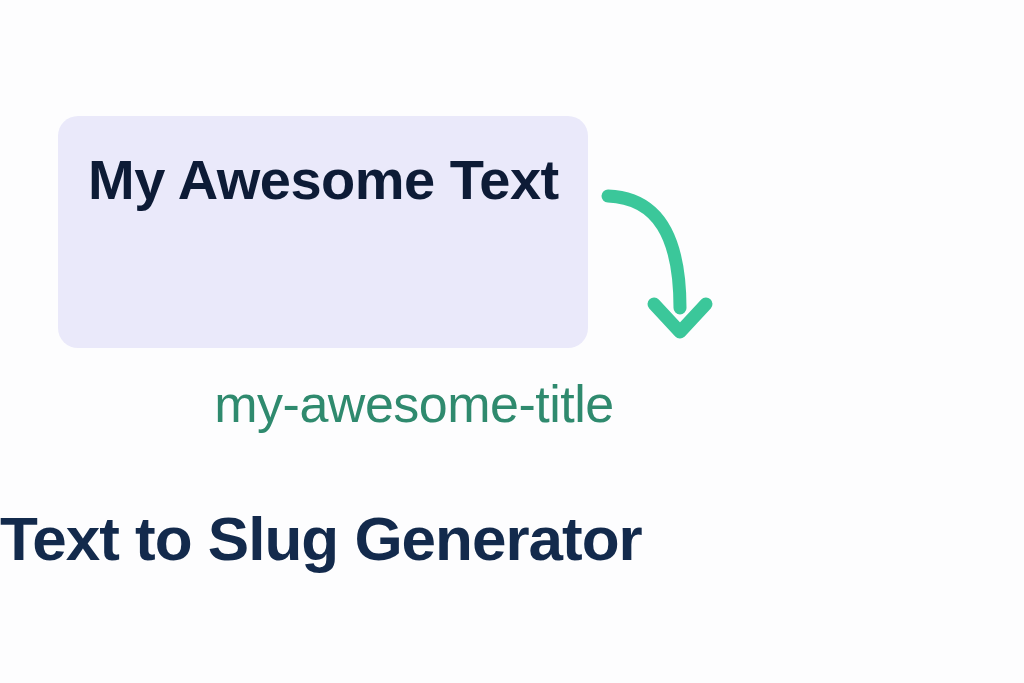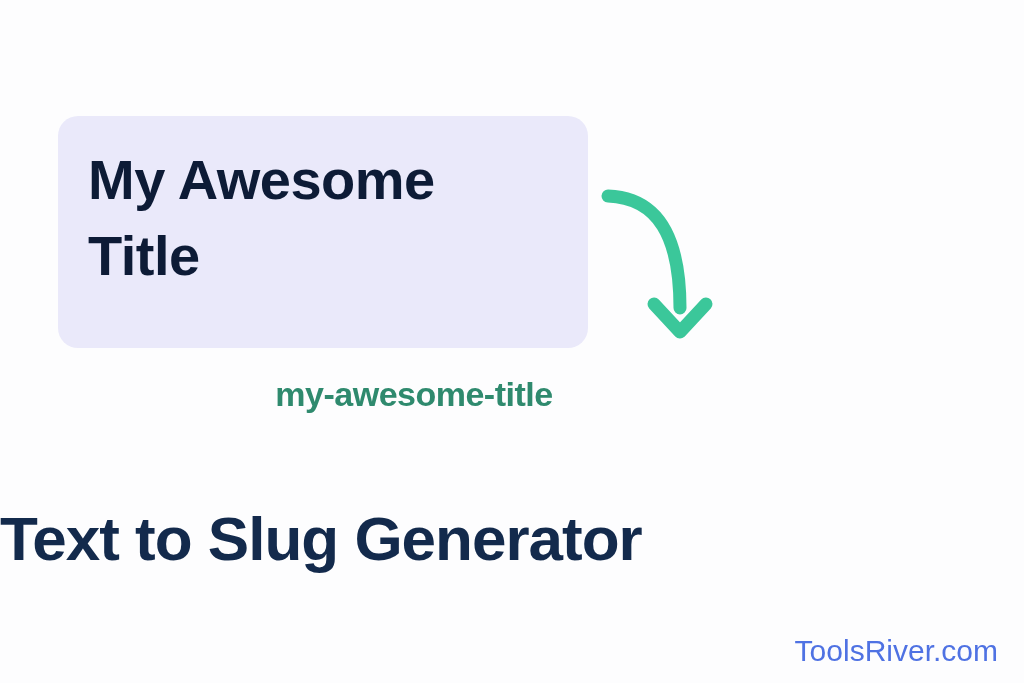--- a/index.html
+++ b/index.html
@@ -65,22 +65,22 @@
   
   .slug-output {
     position: absolute;
     left: 0;
     top: 376px;
     width: 1024px;
     text-align: center;
     padding-right: 196px;
     box-sizing: border-box;
     font-family: "Liberation Sans", sans-serif;
-    font-size: 34px;
-    font-weight: bold;
+    font-size: 52px;
+    font-weight: normal;
     letter-spacing: -0.5px;
     color: #2f8a6e;
     line-height: 1.1;
     white-space: nowrap;
   }
 
   
   .main-heading {
     position: absolute;
     left: 0;
@@ -111,29 +111,28 @@
     line-height: 1.2;
     white-space: nowrap;
   }
 </style>
 </head>
 <body>
 
 <div id="stage">
 
   <div class="input-card">
-    <p class="input-card-text">My Awesome Title</p>
+    <p class="input-card-text">My Awesome Text</p>
   </div>
 
   <div class="arrow-wrap">
     <svg viewBox="0 0 130 166" xmlns="http://www.w3.org/2000/svg">
       <path d="M 12 14 C 62 16, 84 54, 84 126" fill="none" stroke="#3bc79a" stroke-width="13" stroke-linecap="round"></path>
       <path d="M 58 122 L 84 150 L 110 122" fill="none" stroke="#3bc79a" stroke-width="13" stroke-linecap="round" stroke-linejoin="round"></path>
     </svg>
   </div>
 
   <div class="slug-output">my-awesome-title</div>
 
   <div class="main-heading">Text to Slug Generator</div>
 
-  <div class="watermark">ToolsRiver.com</div>
 
 </div>
 
 </body></html>

